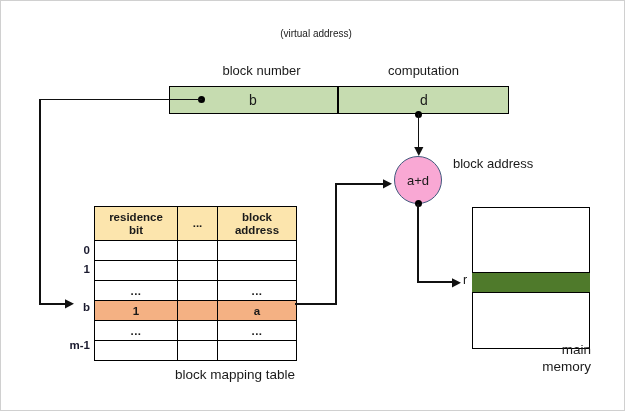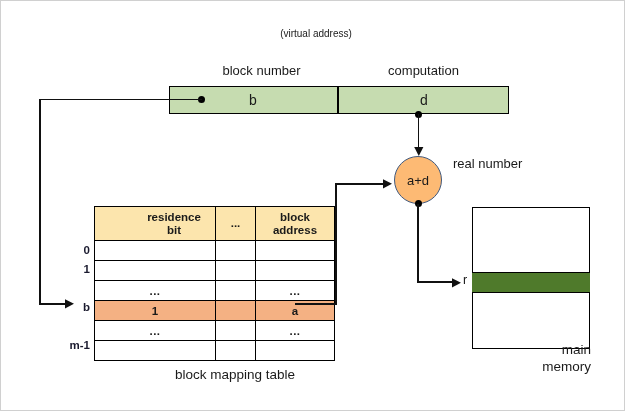--- a/index.html
+++ b/index.html
@@ -85,21 +85,21 @@
     font-size: 11.5px;
     font-weight: bold;
     color: #1a1a2e;
     text-align: right;
     white-space: nowrap;
   }
 
   
   .node {
     border-radius: 50%;
-    background: #fdba74;
+    background: #f9a8d4;
     border: 1.3px solid #41597d;
     box-sizing: border-box;
     text-align: center;
     font-size: 13px;
     color: #1a1a1a;
   }
 
   
   .mem-box {
     background: #ffffff;
@@ -154,21 +154,21 @@
 
   <div class="abs vline" style="left:416.7px; top:113px; height:35px;"></div>
   <svg class="abs arrow" width="12" height="12" viewBox="0 0 12 12" style="left:411.5px; top:146px;">
     <path d="M1.2,0 L5.8,9 L10.4,0 Z" fill="#111111"></path>
   </svg>
 
   <div class="abs" style="left:93px; top:205px;">
     <table class="bmt">
       <tbody>
           <tr>
-        <td class="hdr" style="width:82px;padding-left:38px;">
+        <td class="hdr" style="width:82px;">
           <span>residence</span><br>
           <span>bit</span>
         </td>
         <td class="hdr" style="width:39px;">...</td>
         <td class="hdr" style="width:78px;">
           <span>block</span><br>
           <span>address</span>
         </td>
       </tr>
       <tr>
@@ -218,21 +218,21 @@
   <div class="abs vline" style="left:334.4px; top:182px; height:121px;"></div>
   <div class="abs hline" style="left:334.4px; top:182px; width:50px;"></div>
   <svg class="abs arrow" width="12" height="12" viewBox="0 0 12 12" style="left:382px; top:177px;">
     <path d="M0,1.2 L9,5.8 L0,10.4 Z" fill="#111111"></path>
   </svg>
 
   <div class="abs node" style="left:393px; top:155px; width:48px; height:48px; line-height:48px;">
     <span>a+d</span>
   </div>
   <div class="abs lbl lbl-2l" style="left:452px; top:155px; width:130px; text-align:left;">
-    <span>real number</span><br>
+    <span>block address</span><br>
   </div>
 
   <div class="abs dot" style="left:413.5px; top:199px;"></div>
 
   <div class="abs vline" style="left:416.2px; top:203px; height:78px;"></div>
   <div class="abs hline" style="left:416.2px; top:280px; width:37px;"></div>
   <svg class="abs arrow" width="12" height="12" viewBox="0 0 12 12" style="left:451px; top:275.5px;">
     <path d="M0,1.2 L9,5.8 L0,10.4 Z" fill="#111111"></path>
   </svg>
   <div class="abs" style="left:462px; top:272px; font-size:12.5px; color:#1a1a1a;">

